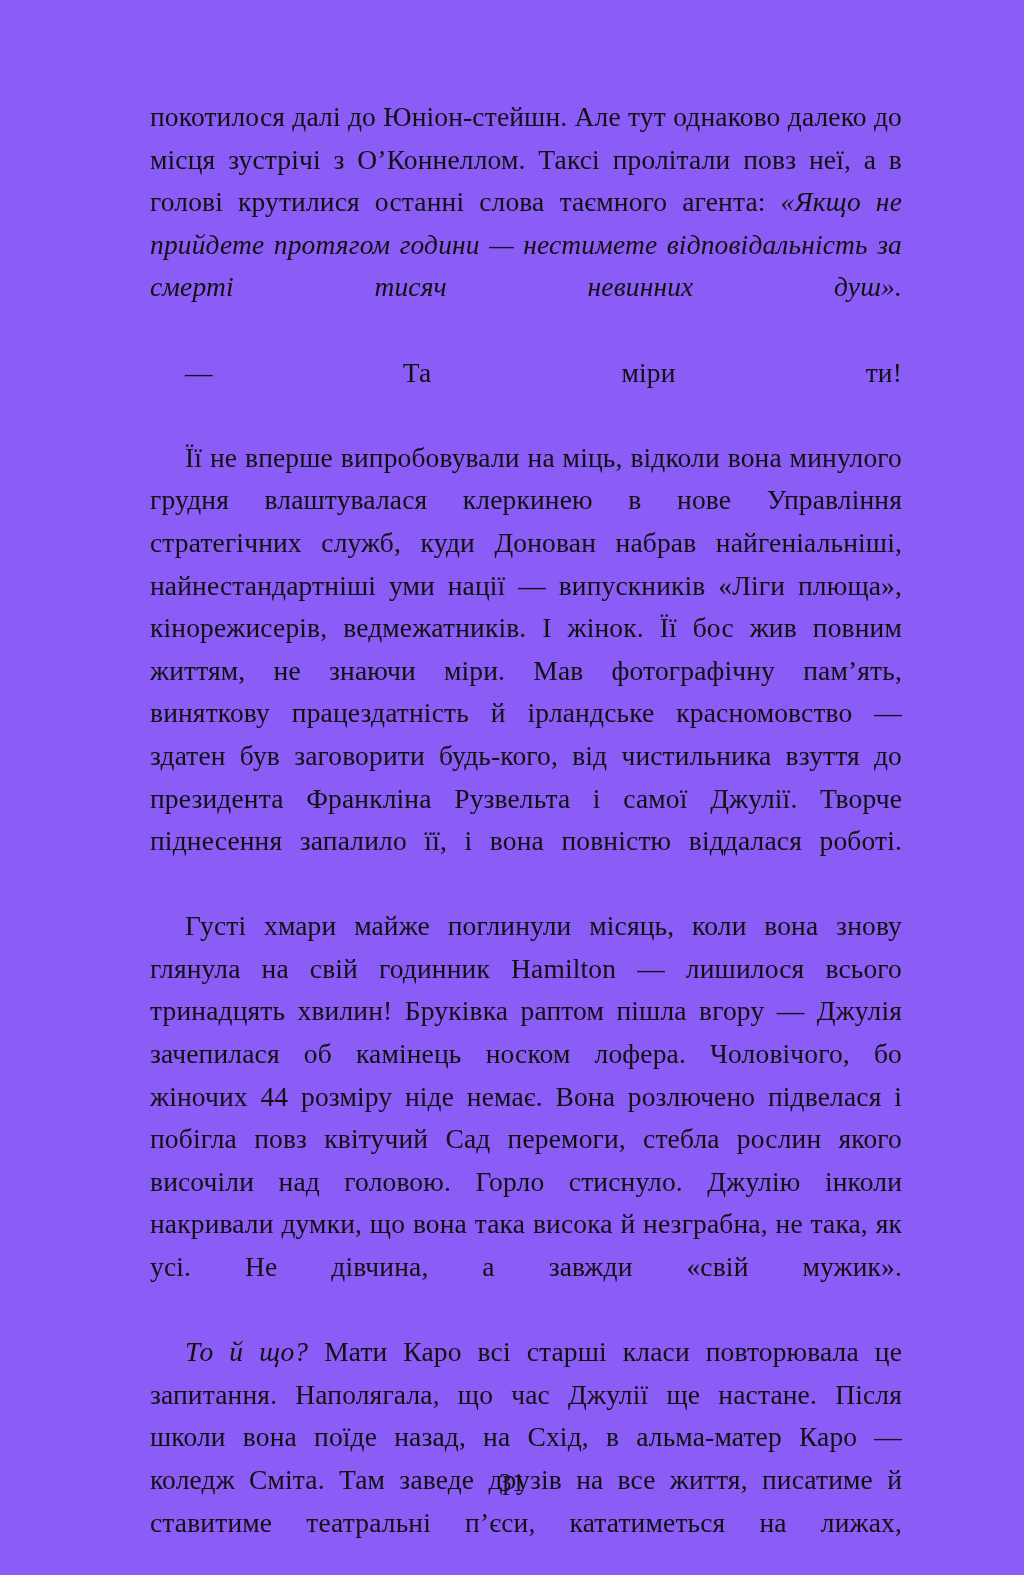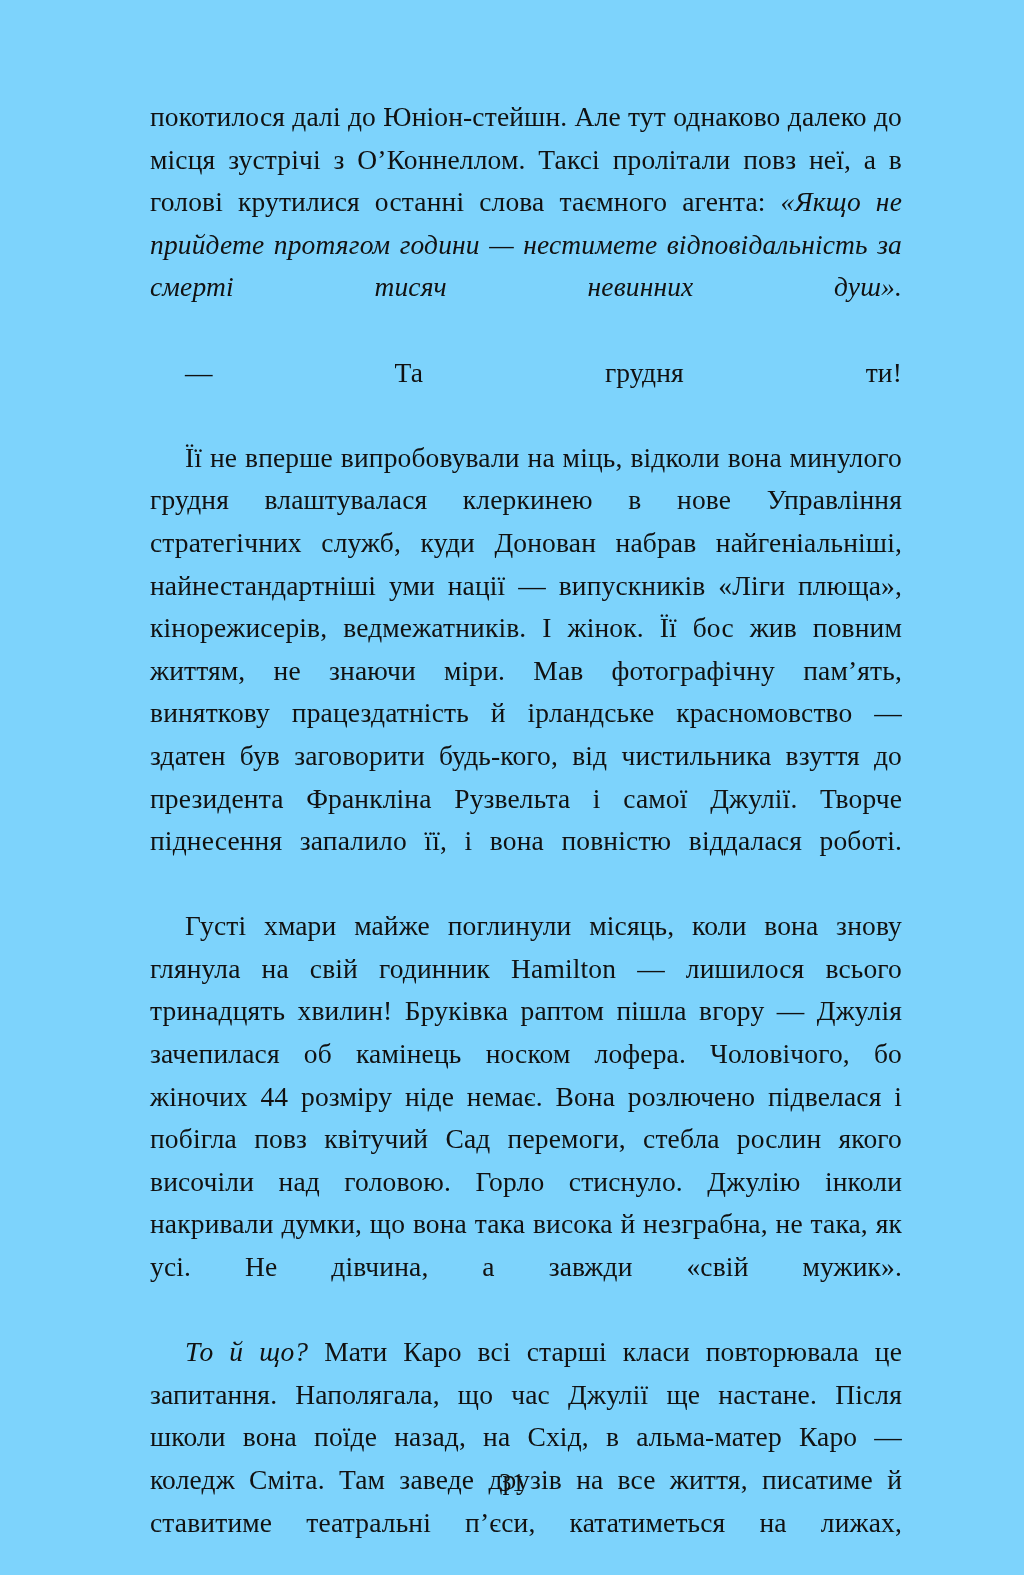--- a/index.html
+++ b/index.html
@@ -5,21 +5,21 @@
 <style>
   html, body {
     margin: 0;
     padding: 0;
     background: #ffffff;
   }
   .page {
     position: relative;
     width: 1024px;
     height: 1575px;
-    background: #7dd3fc;
+    background: #8b5cf6;
     margin: 0 auto;
     overflow: hidden;
     font-family: "Liberation Serif", "DejaVu Serif", serif;
     color: #111111;
   }
   .text-block {
     position: absolute;
     left: 150px;
     top: 96px;
     width: 752px;
@@ -66,21 +66,21 @@
 
 <div class="page">
 
   <div class="text-block">
 
     <p class="para no-indent">
       <span>покотилося далі до Юніон-стейшн. Але тут однаково далеко до місця зустрічі з О’Коннеллом. Таксі пролітали повз неї, а в голові крутилися останні слова таємного агента: </span><span class="ital">«Якщо не прийдете протягом години — нестимете відповідальність за смерті тисяч невинних душ».</span>
     </p>
 
     <p class="para">
-      <span>— Та грудня ти!</span>
+      <span>— Та міри ти!</span>
     </p>
 
 
     <p class="para">
       <span>Її не вперше випробовували на міць, відколи вона минулого грудня влаштувалася клеркинею в нове Управління стратегічних служб, куди Донован набрав найгеніальніші, найнестандартніші уми нації — випускників «Ліги плюща», кінорежисерів, ведмежатників. І жінок. Її бос жив повним життям, не знаючи міри. Мав фотографічну пам’ять, виняткову працездатність й ірландське красномовство — здатен був заговорити будь-кого, від чистильника взуття до президента Франкліна Рузвельта і самої Джулії. Творче піднесення запалило її, і вона повністю віддалася роботі.</span>
     </p>
 
     <p class="para">
       <span>Густі хмари майже поглинули місяць, коли вона знову глянула на свій годинник Hamilton — лишилося всього тринадцять хвилин! Бруківка раптом пішла вгору — Джулія зачепилася об камінець носком лофера. Чоловічого, бо жіночих 44 розміру ніде немає. Вона розлючено підвелася і побігла повз квітучий Сад перемоги, стебла рослин якого височіли над головою. Горло стиснуло. Джулію інколи накривали думки, що вона така висока й незграбна, не така, як усі. Не дівчина, а завжди «свій мужик».</span>
     </p>

